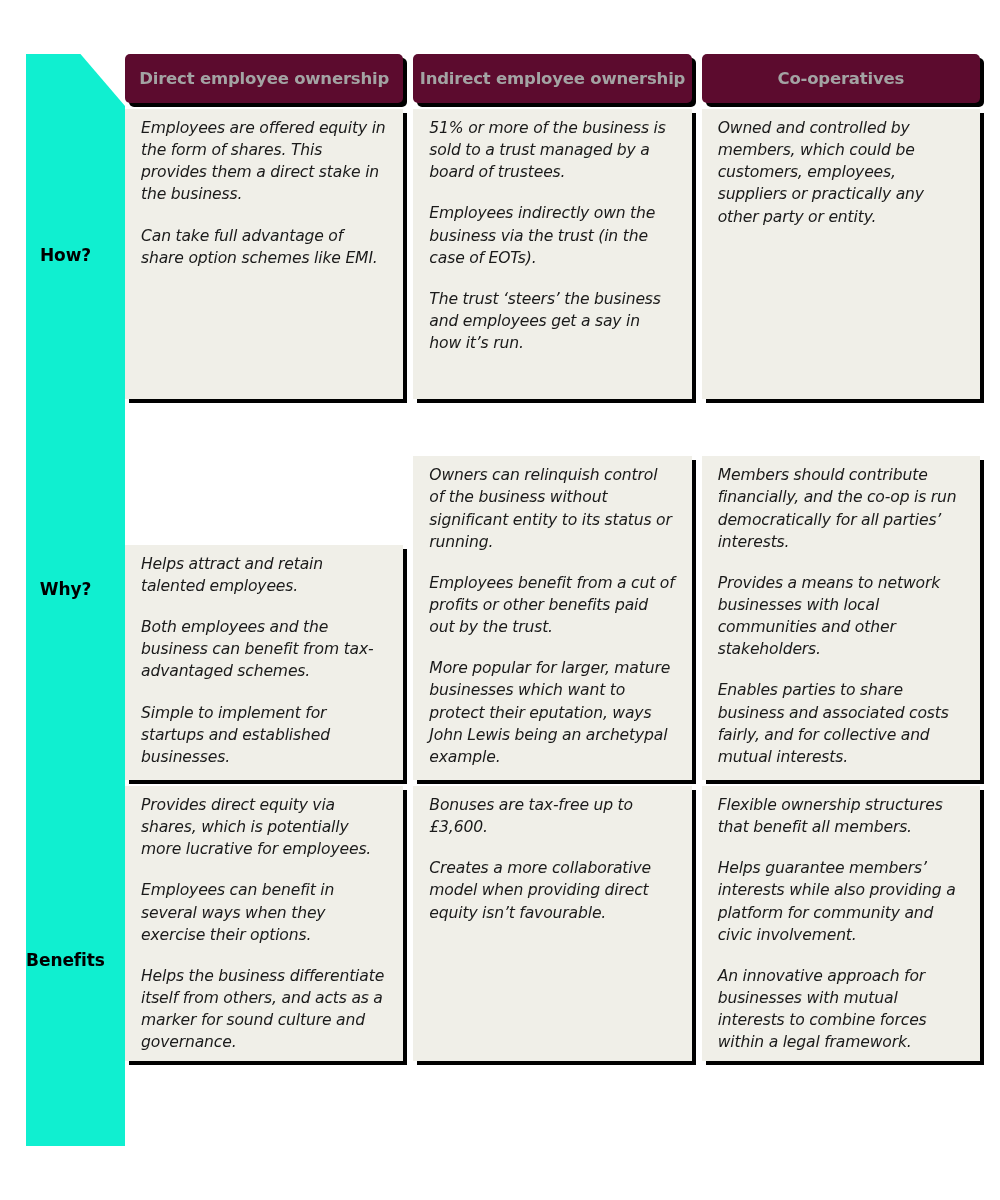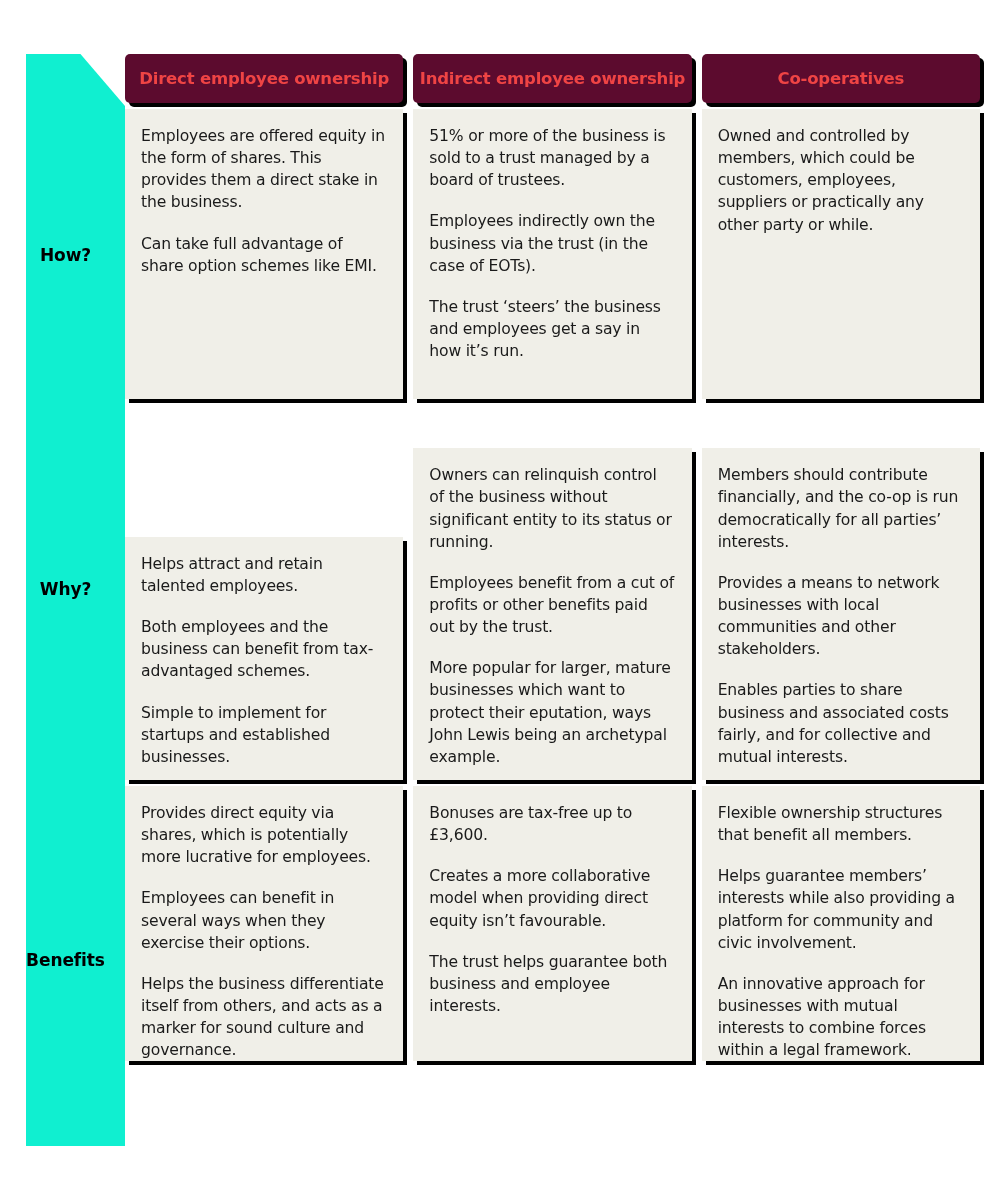--- a/index.html
+++ b/index.html
@@ -63,21 +63,21 @@
     height: 49px;
   }
   .col-head {
     flex: 1 1 0;
     background: var(--maroon, #5c0b2e);
     border-radius: 5px;
     box-shadow: 4px 4px 0 0 #000000;
     display: flex;
     align-items: center;
     justify-content: center;
-    color: #ef4444;
+    color: #a3a3a3;
     font-size: 16.5px;
     font-weight: 700;
     letter-spacing: -0.2px;
     text-align: center;
     padding: 0 6px;
     box-sizing: border-box;
   }
 
   .body-row {
     display: flex;
@@ -85,23 +85,24 @@
     margin-top: 6px;
   }
   .body-row.r0 { height: 290px; }
   .body-row.r1 { height: 375px; align-items: flex-end; }
   .body-row.r2 { height: 275px; }
 
   .cell {
     flex: 1 1 0;
     background: var(--cream, #f0efe8);
     box-shadow: 4px 4px 0 0 #000000;
-    padding: 16px 16px 12px 16px;
+    padding: 8px 16px 12px 16px;
     box-sizing: border-box;
     overflow: hidden;
+    font-style: italic;
   }
   .cell p {
     margin: 0 0 19px 0;
     color: #1a1a1a;
     font-size: 15.6px;
     line-height: 1.42;
     letter-spacing: -0.15px;
     word-spacing: -0.2px;
   }
   .cell p:last-child { margin-bottom: 0; }
@@ -129,21 +130,21 @@
       <div class="cell">
           <p>Employees are offered equity in the form of shares. This provides them a direct stake in the business.</p>
           <p>Can take full advantage of share option schemes like EMI.</p>
         </div>
       <div class="cell">
           <p>51% or more of the business is sold to a trust managed by a board of trustees.</p>
           <p>Employees indirectly own the business via the trust (in the case of EOTs).</p>
           <p>The trust ‘steers’ the business and employees get a say in how it’s run.</p>
         </div>
       <div class="cell">
-          <p>Owned and controlled by members, which could be customers, employees, suppliers or practically any other party or while.</p>
+          <p>Owned and controlled by members, which could be customers, employees, suppliers or practically any other party or entity.</p>
         </div>
     </div>
 
     <div class="body-row r1">
       <div class="cell">
           <p>Helps attract and retain talented employees.</p>
           <p>Both employees and the business can benefit from tax-advantaged schemes.</p>
           <p>Simple to implement for startups and established businesses.</p>
         </div>
       <div class="cell">
@@ -160,21 +161,20 @@
 
     <div class="body-row r2">
       <div class="cell">
           <p>Provides direct equity via shares, which is potentially more lucrative for employees.</p>
           <p>Employees can benefit in several ways when they exercise their options.</p>
           <p>Helps the business differentiate itself from others, and acts as a marker for sound culture and governance.</p>
         </div>
       <div class="cell">
           <p>Bonuses are tax-free up to £3,600.</p>
           <p>Creates a more collaborative model when providing direct equity isn’t favourable.</p>
-          <p>The trust helps guarantee both business and employee interests.</p>
         </div>
       <div class="cell">
           <p>Flexible ownership structures that benefit all members.</p>
           <p>Helps guarantee members’ interests while also providing a platform for community and civic involvement.</p>
           <p>An innovative approach for businesses with mutual interests to combine forces within a legal framework.</p>
         </div>
     </div>
 
   </div>
 </div>

